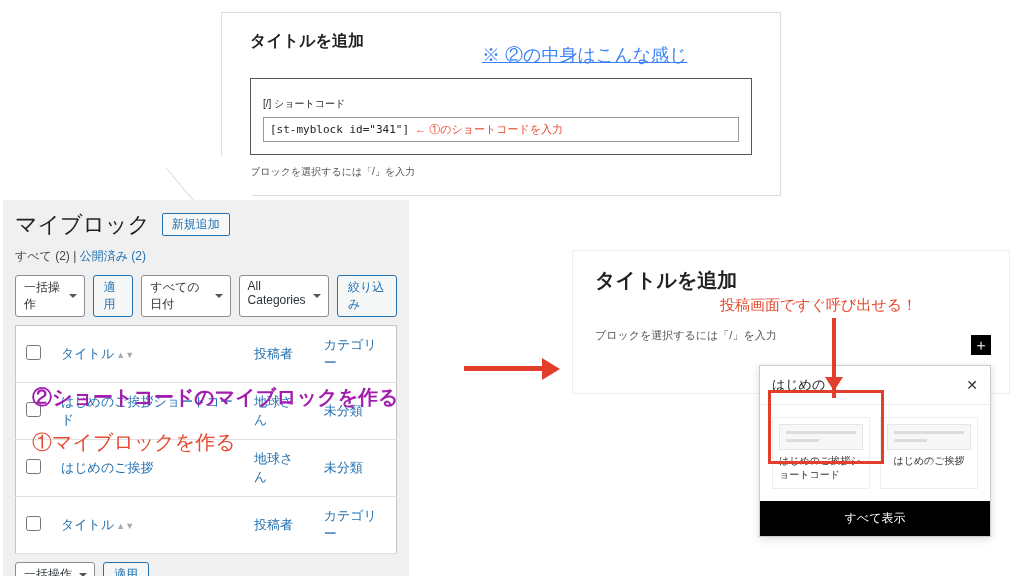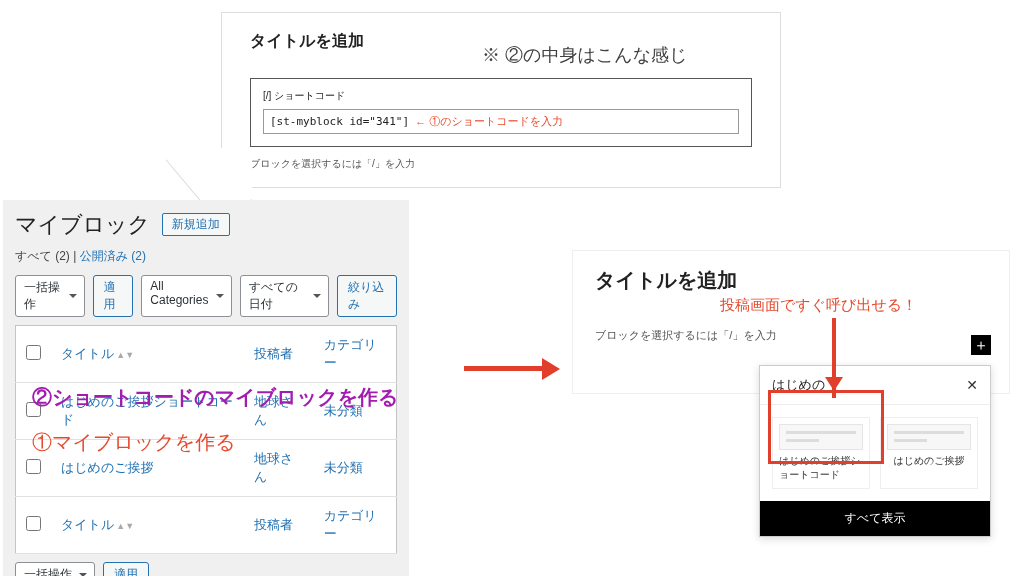--- a/index.html
+++ b/index.html
@@ -46,29 +46,30 @@
   .callout-top .title-add {
     font-size: 16px;
     font-weight: 700;
     color: #222;
     margin-bottom: 8px;
   }
   .callout-top .red-note {
     position: absolute;
     top: 30px;
     left: 260px;
-    color: #404040;
+    color: #3b82f6;
     font-size: 18px;
+    text-decoration: underline;
   }
   .shortcode-box {
     border: 1px solid #555;
     padding: 10px 12px 12px 12px;
     margin-top: 26px;
   }
-  .shortcode-box .lbl { font-size: 10px; color: #222; margin-bottom: 6px; }
+  .shortcode-box .lbl { font-size: 10px; color: #222; margin-bottom: 6px; margin-top: 8px; }
   .shortcode-box .field {
     border: 1px solid #999;
     padding: 4px 6px;
     font-family: monospace;
     font-size: 11px;
     display: flex;
     align-items: center;
   }
   .shortcode-box .field .hint {
     color: #e64a2e;
@@ -213,22 +214,22 @@
   <h1>マイブロック</h1>
   <span class="btn-outline">新規追加</span>
 
   <div class="subsubsub">
     <span>すべて (2)</span><span> | </span><a href="#">公開済み (2)</a>
   </div>
 
   <div class="tablenav">
     <div class="sel">一括操作</div>
     <div class="btn">適用</div>
+    <div class="sel">すべての日付</div>
     <div class="sel">All Categories</div>
-    <div class="sel">すべての日付</div>
     <div class="btn">絞り込み</div>
   </div>
 
   <table class="wp">
     <thead>
       <tr>
         <th class="cb"><input type="checkbox" style=""></th>
         <th><a href="#"><span>タイトル</span><span class="sort">▲▼</span></a></th>
         <th>投稿者</th>
         <th>カテゴリー</th>

